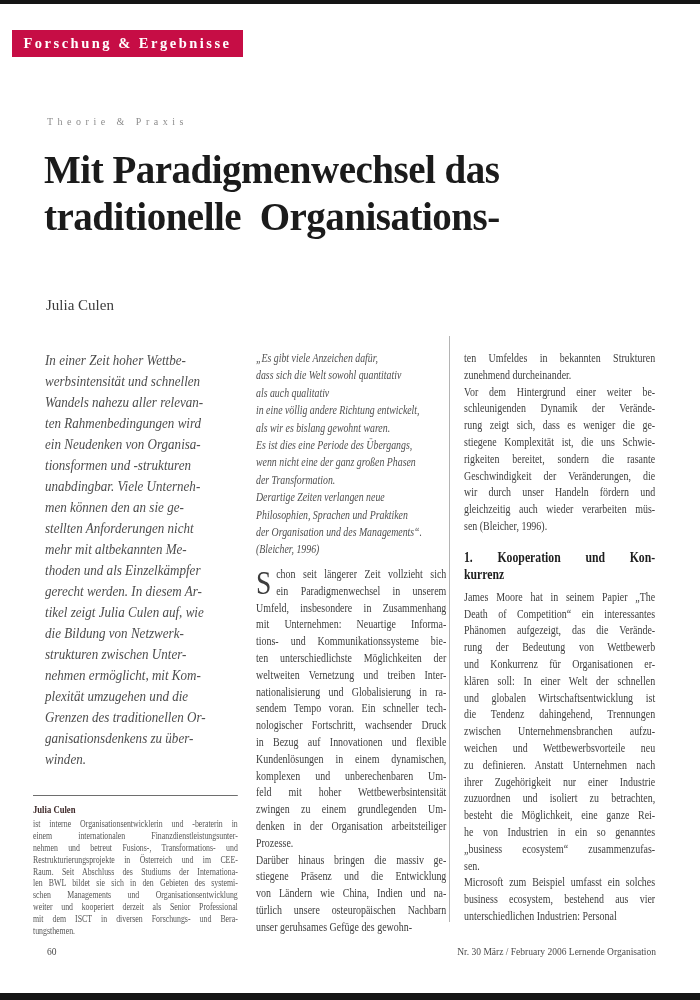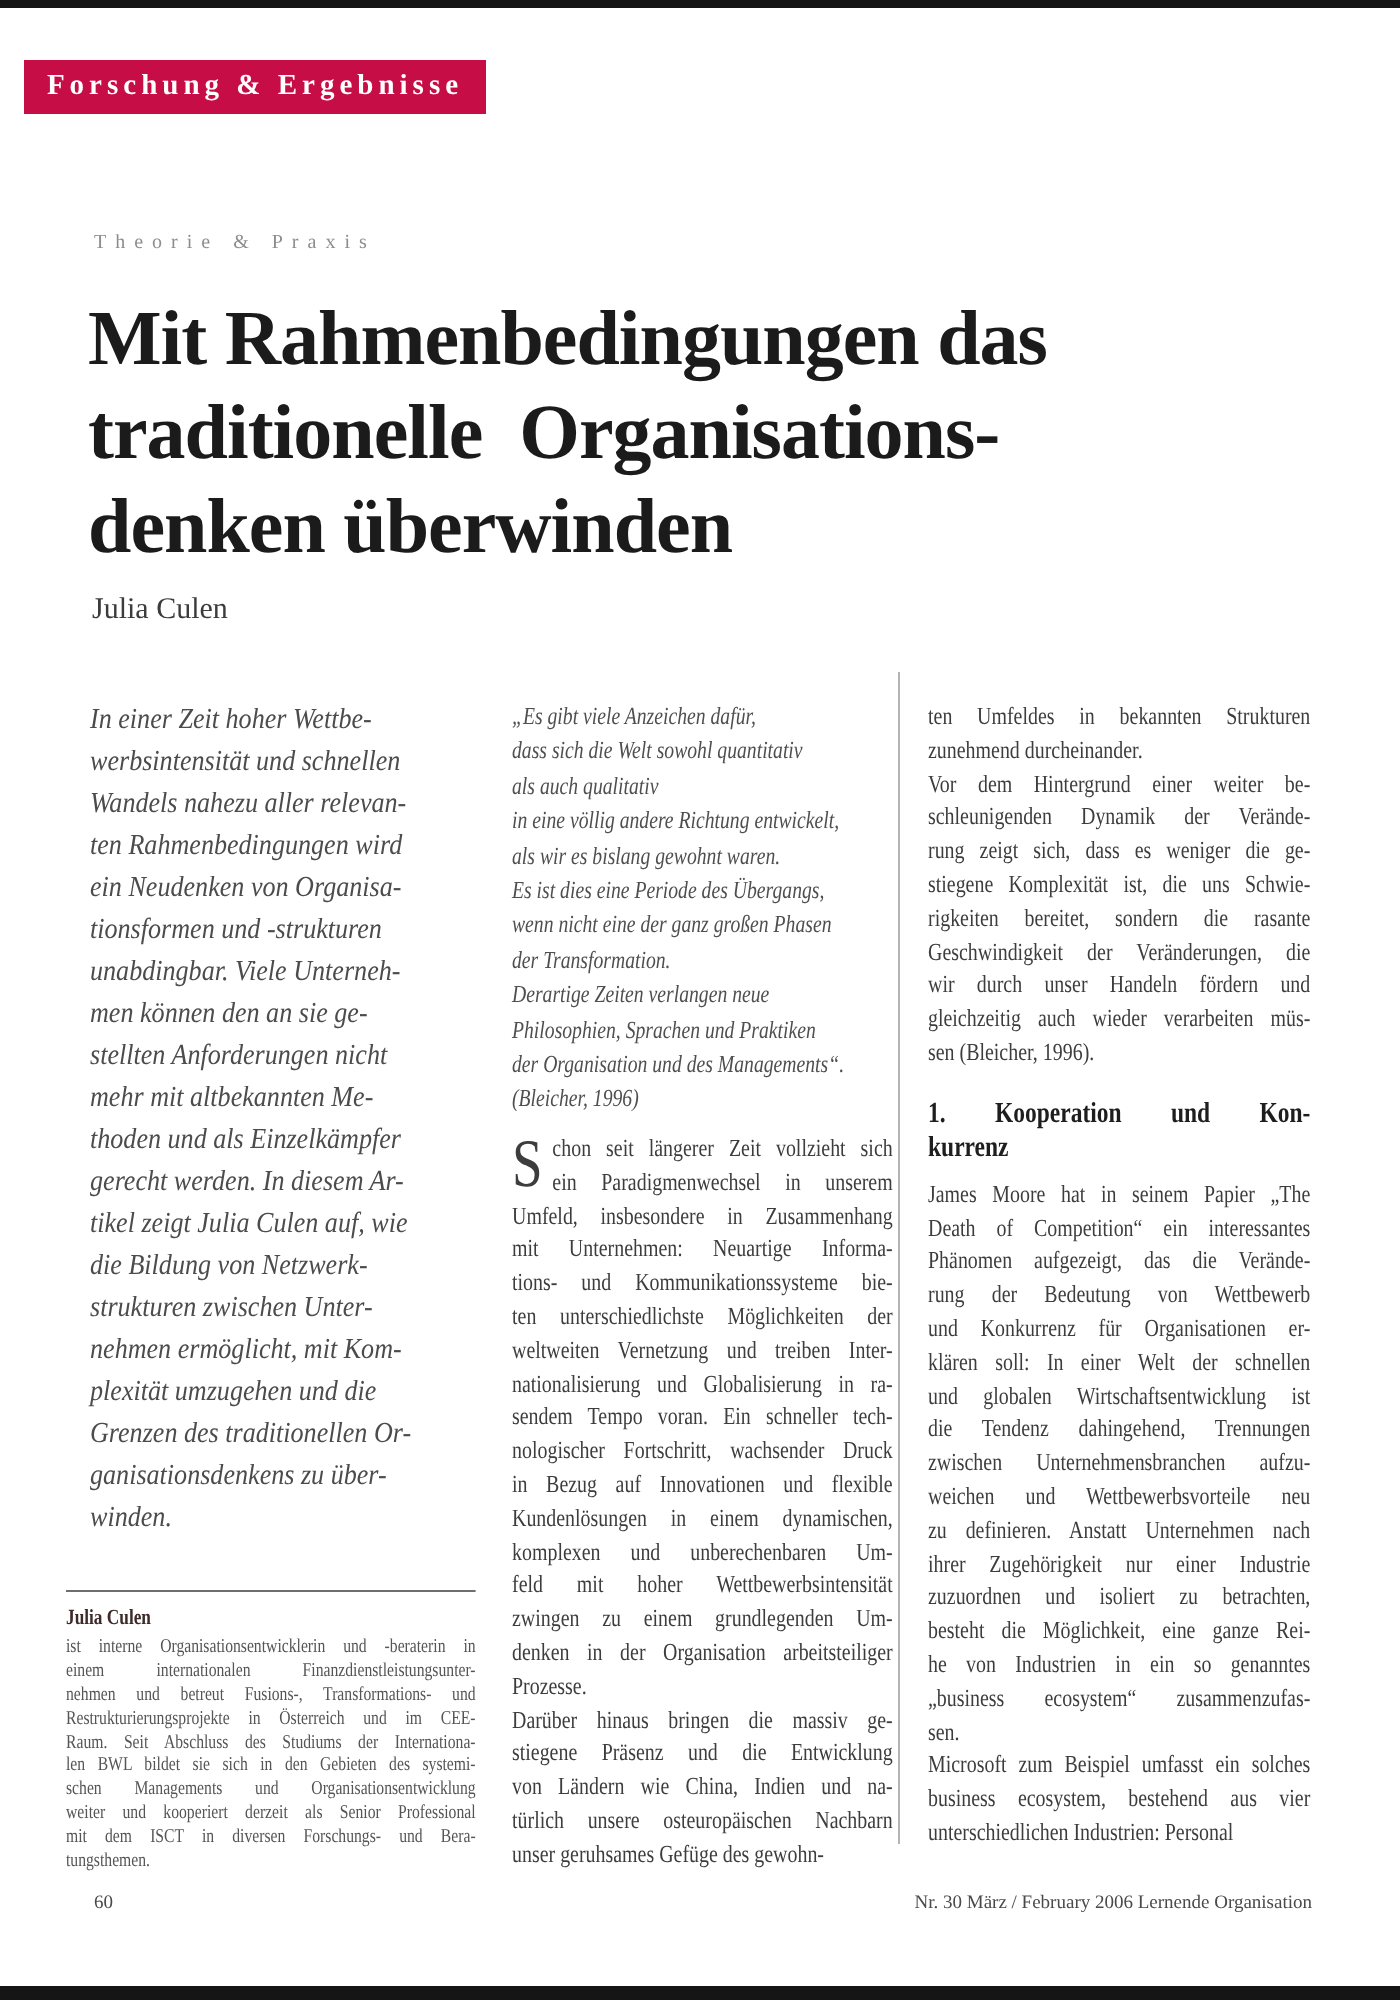--- a/index.html
+++ b/index.html
@@ -80,23 +80,22 @@
 
   <div class="edge-top"></div>
 
   <div class="banner">
     <span>Forschung &amp; Ergebnisse</span>
   </div>
 
   <div class="kicker">Theorie &amp; Praxis</div>
 
   <div class="title lines">
-      <div class="ln">Mit Rahmenbedingungen das</div>
+      <div class="ln">Mit Paradigmenwechsel das</div>
       <div class="ln">traditionelle&nbsp; Organisations-</div>
-      <div class="ln">denken überwinden</div>
     </div>
 
   <div class="author">Julia Culen</div>
 
   <div class="intro lines">
       <div class="ln">In einer Zeit hoher Wettbe-</div>
       <div class="ln">werbsintensität und schnellen</div>
       <div class="ln">Wandels nahezu aller relevan-</div>
       <div class="ln">ten Rahmenbedingungen wird</div>
       <div class="ln">ein Neudenken von Organisa-</div>

